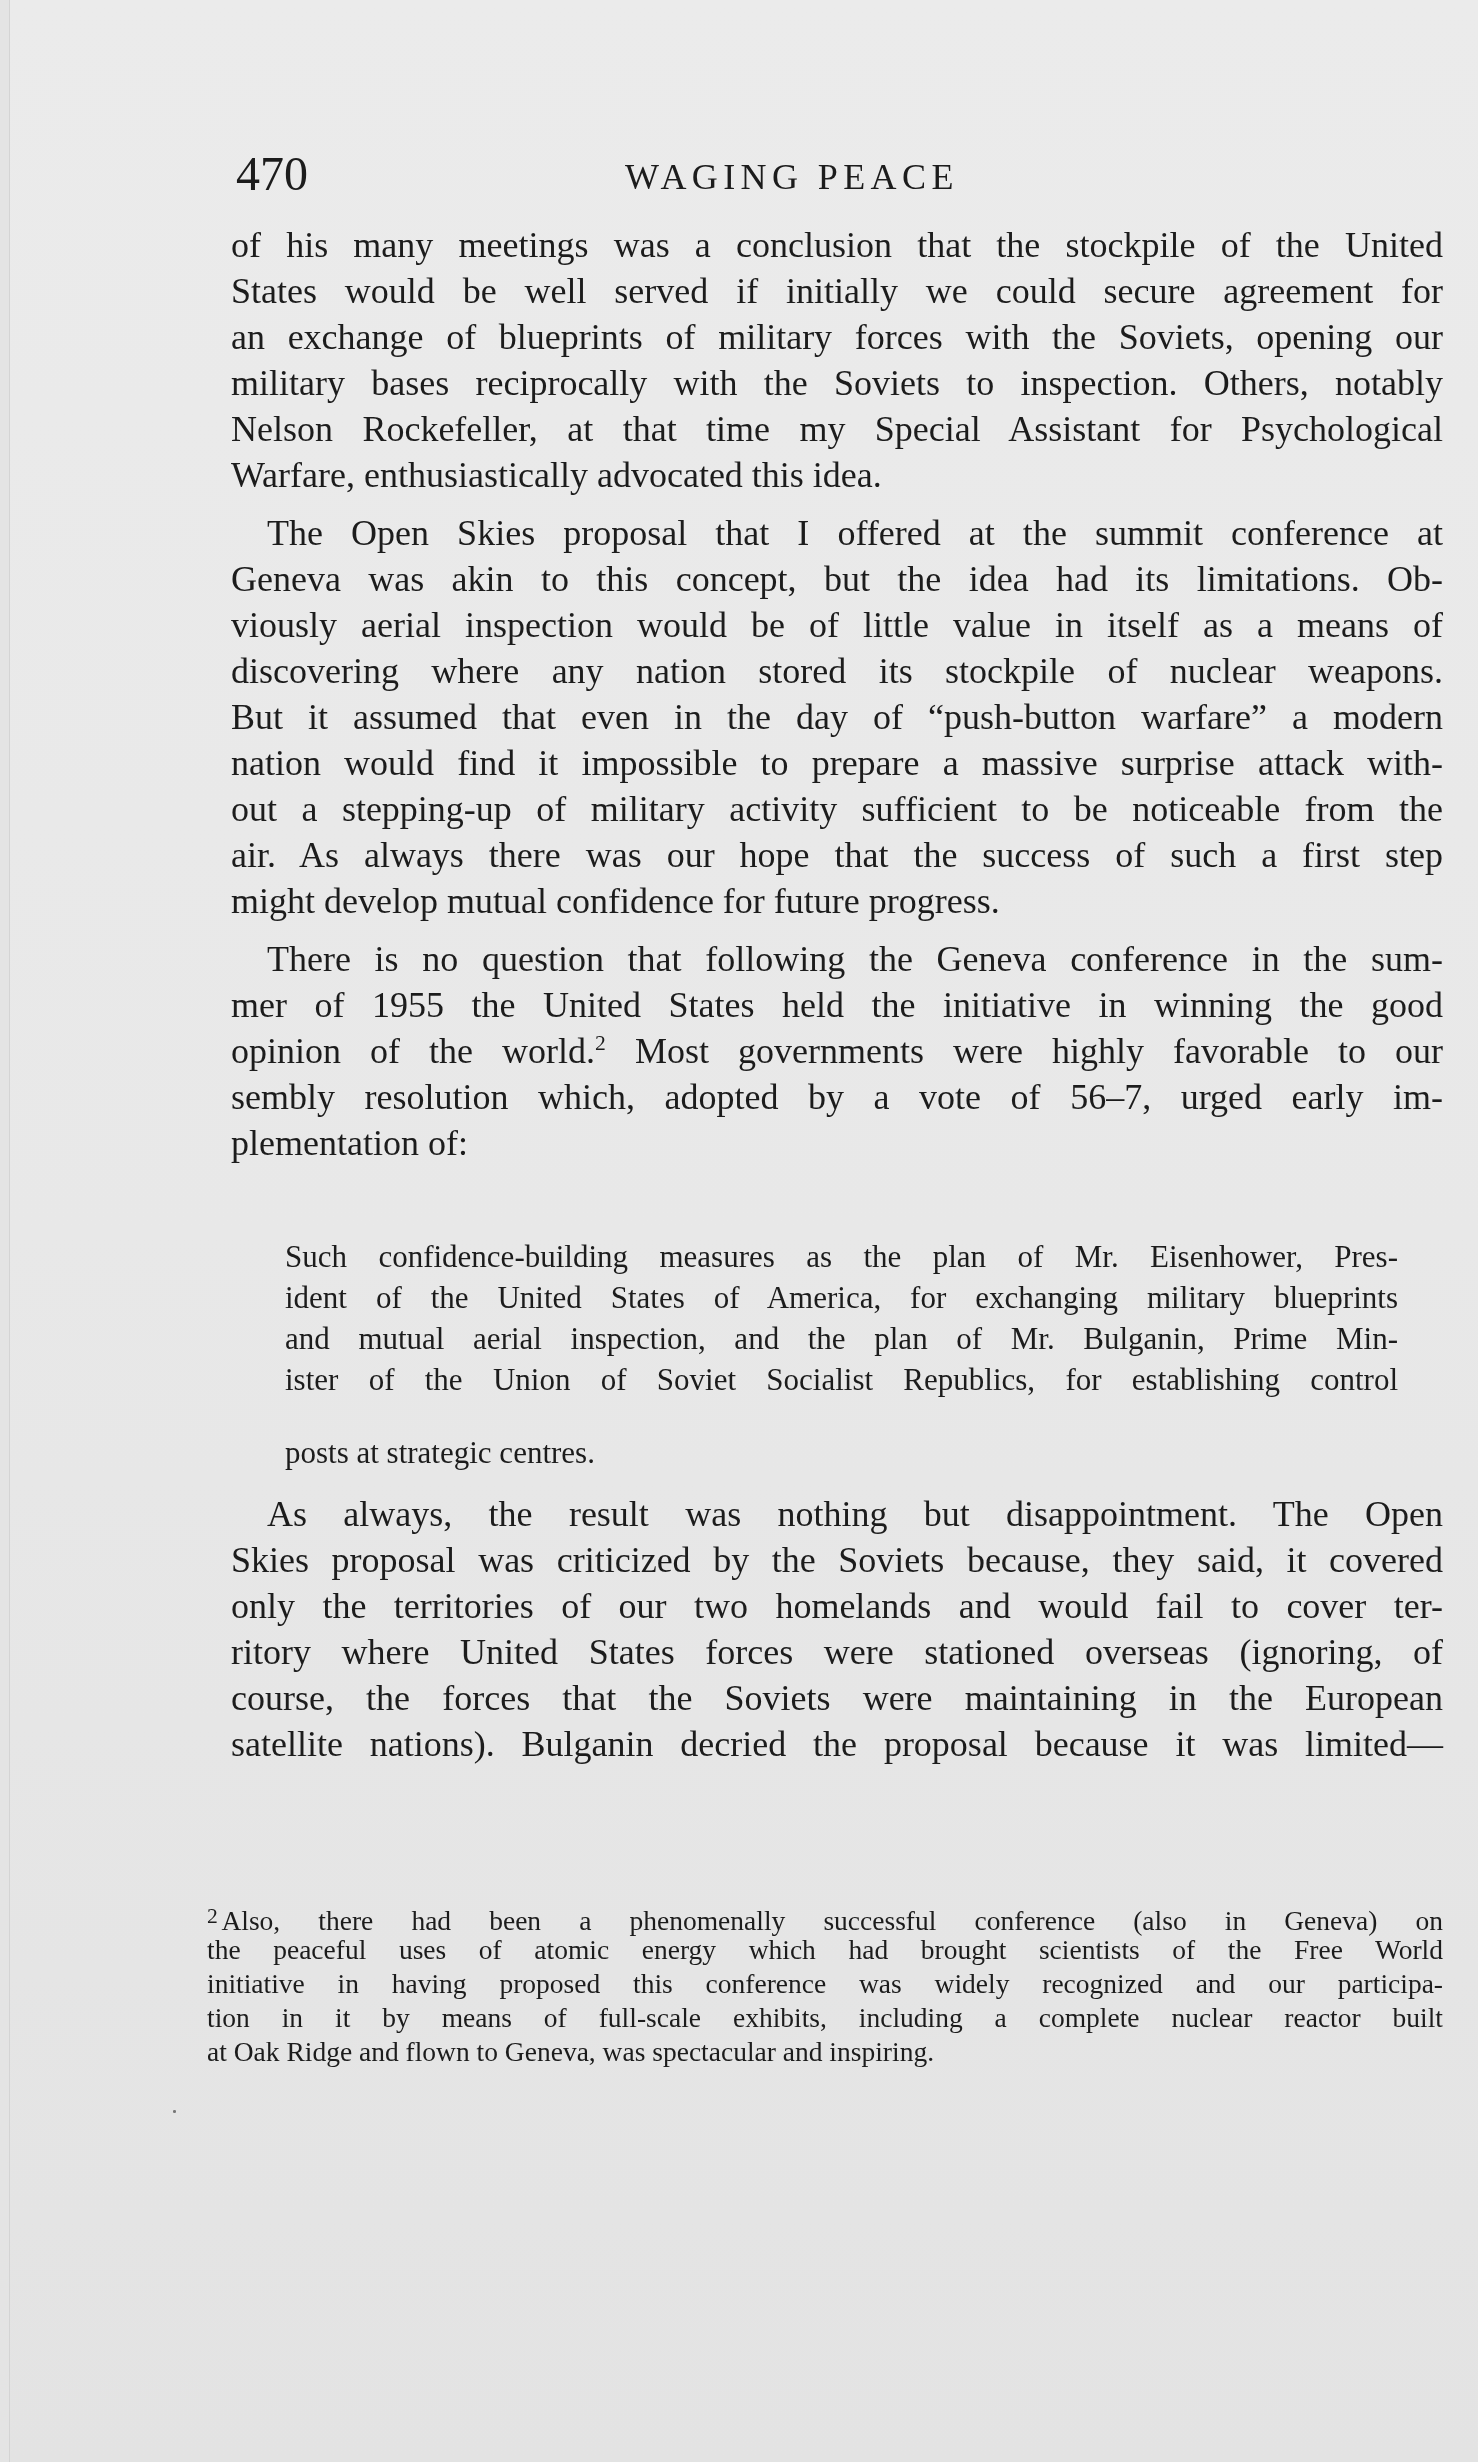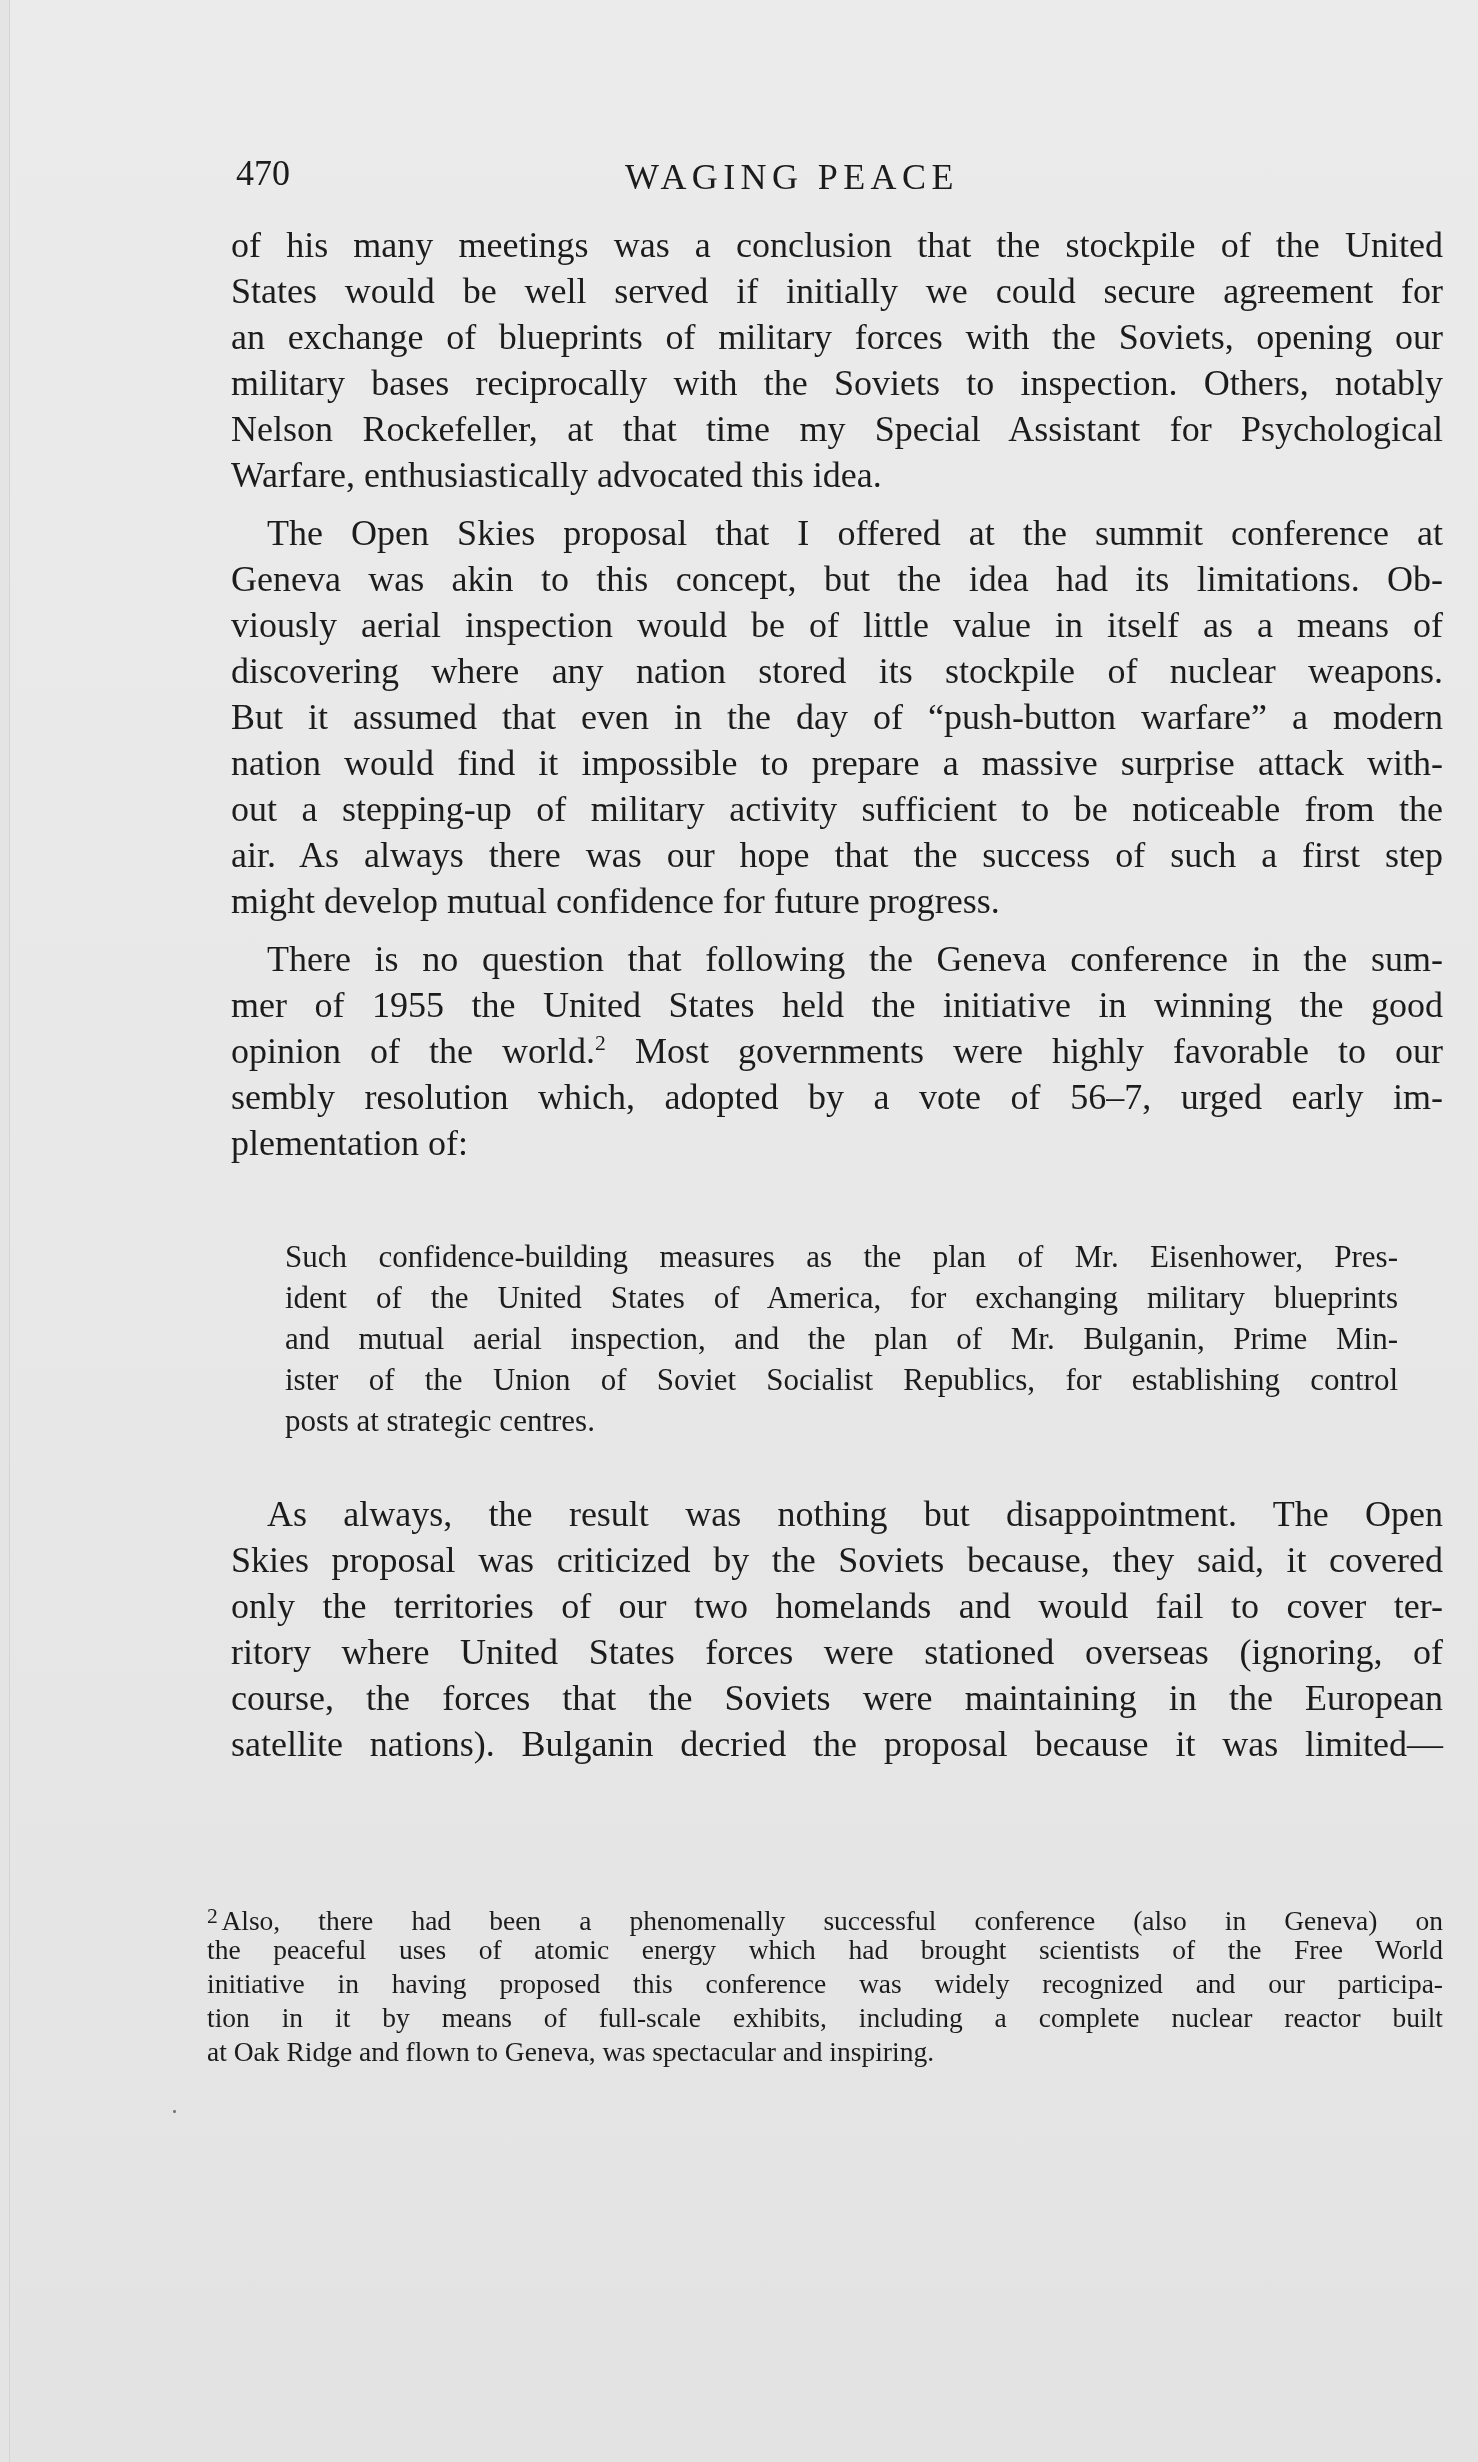--- a/index.html
+++ b/index.html
@@ -36,21 +36,21 @@
       position: absolute;
       left: 236px;
       top: 151px;
       width: 1207px;
       height: 45px;
     }
     .page-number {
       position: absolute;
       left: 0;
       top: 0;
-      font-size: 36px;
+      font-size: 48px;
       line-height: 45px;
     }
     .book-title {
       position: absolute;
       left: 389px;
       top: 3.6px;
       font-size: 36px;
       letter-spacing: 5.4px;
       line-height: 45px;
     }
@@ -87,21 +87,21 @@
     }
     .bq-line {
       display: block;
       font-size: 31px;
       line-height: 41px;
       height: 41px;
       white-space: nowrap;
       text-align: justify;
       text-align-last: justify;
     }
-    .bq-line.last { text-align-last: left; }
+    .bq-line.last { text-align-last: left; margin-top: 32px; }
     .lower-text {
       position: absolute;
       left: 231px;
       top: 1479px;
       width: 1212px;
     }
     .footnote {
       position: absolute;
       left: 207px;
       top: 1899px;

